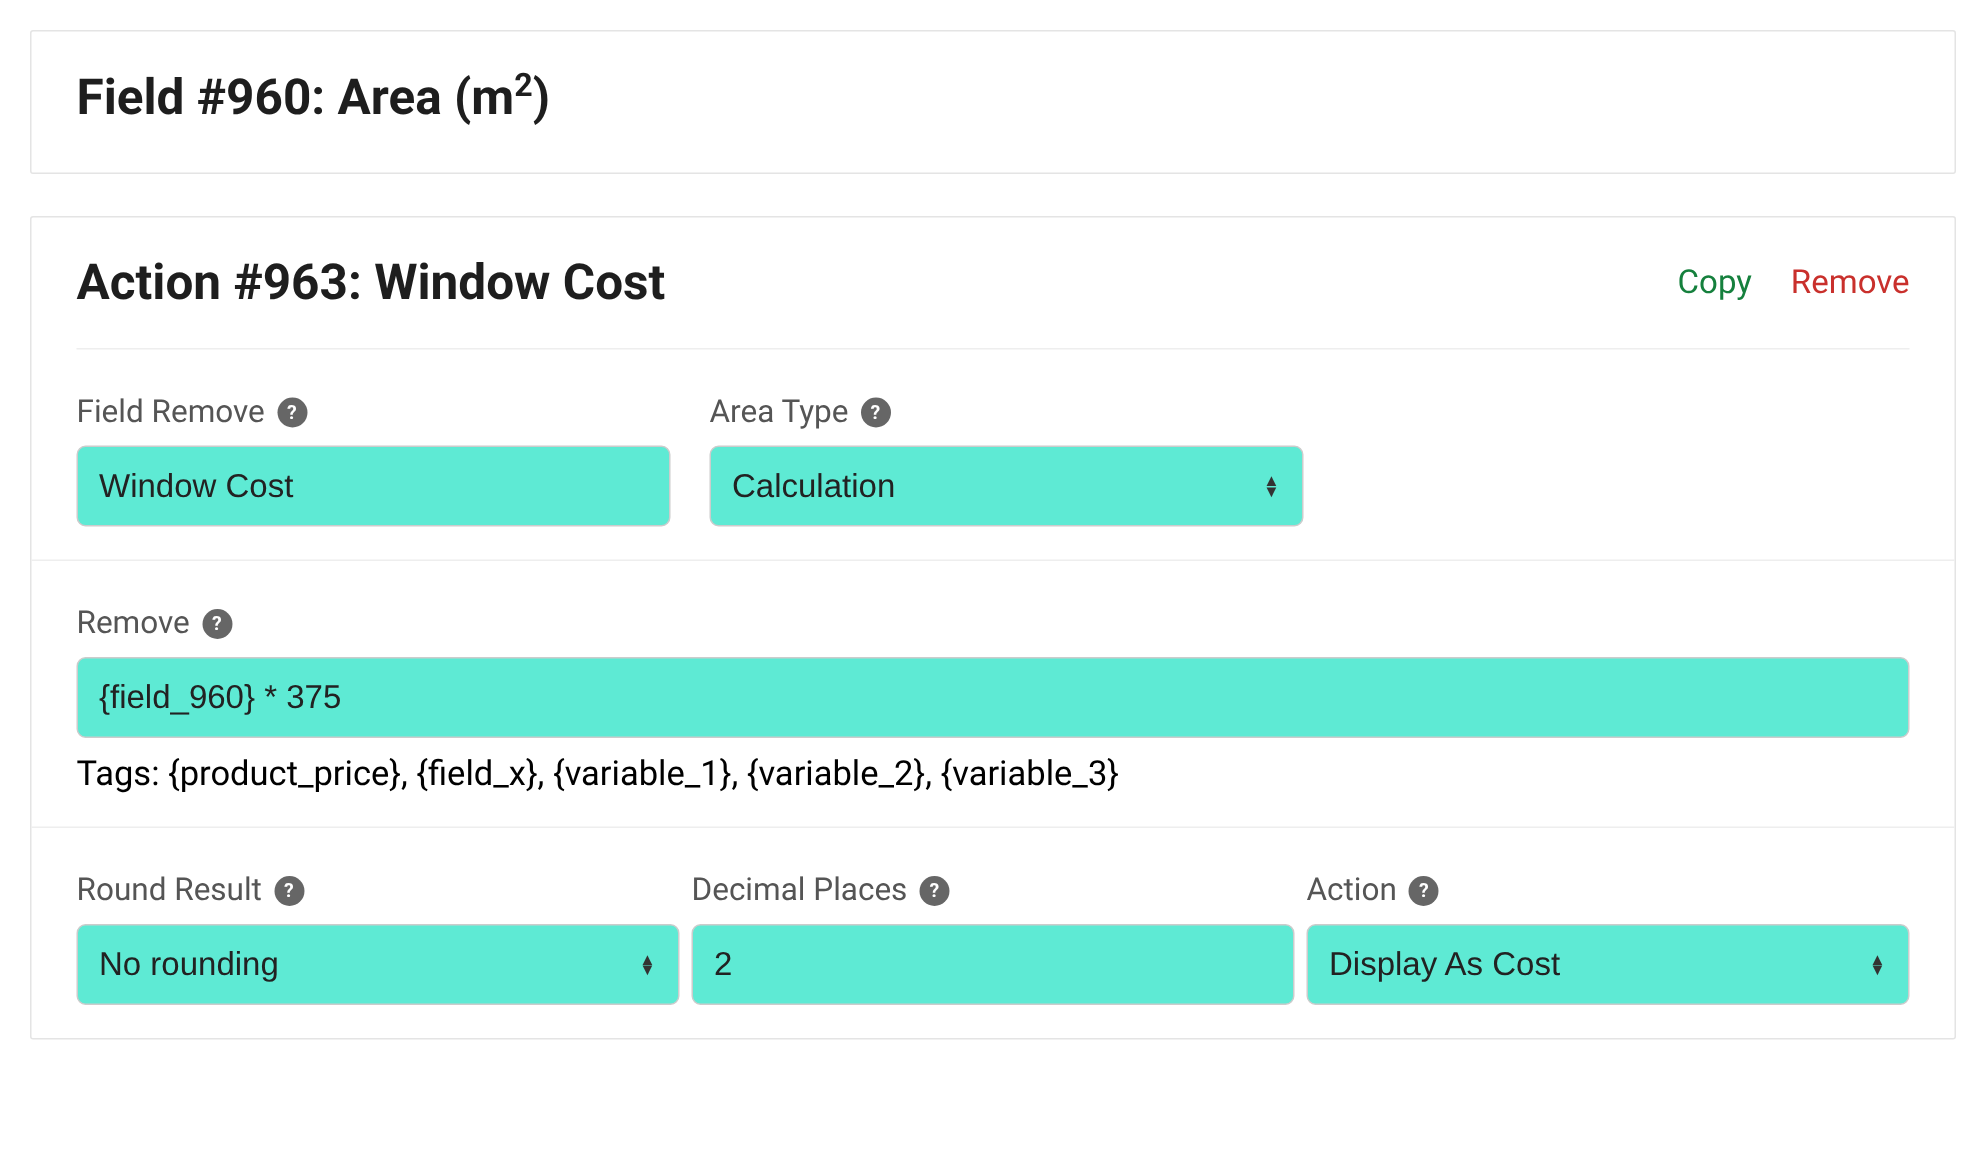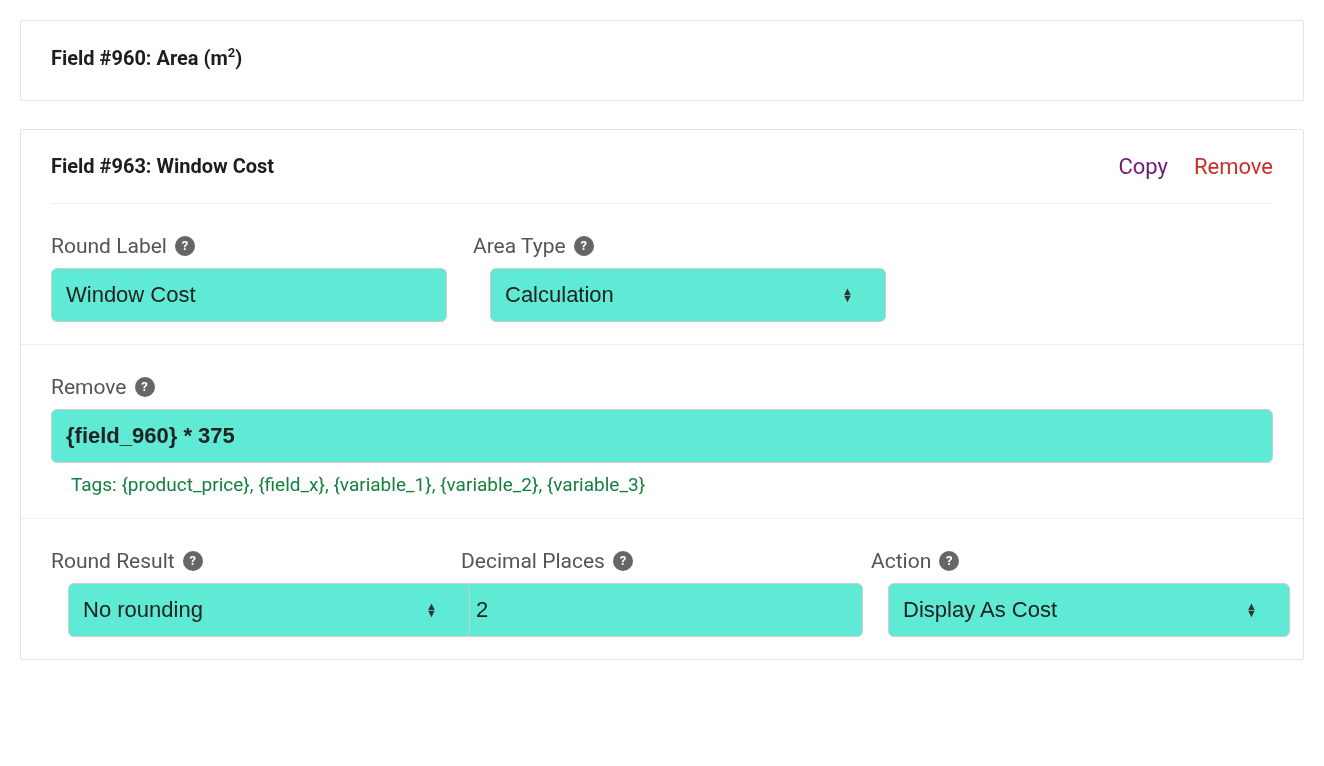--- a/index.html
+++ b/index.html
@@ -18,36 +18,36 @@
   .panel {
     border: 1px solid #e4e4e4;
     border-radius: 2px;
     margin-bottom: 28px;
     background: #fff;
   }
   .panel-header-simple {
     padding: 24px 30px 30px 30px;
   }
   .field-title {
-    font-size: 20px;
+    font-size: 33px;
     font-weight: 700;
     color: #1e1e1e;
   }
   .field-title sup {
     font-size: 0.65em;
     vertical-align: super;
   }
   .header-row {
     display: flex;
     justify-content: space-between;
     align-items: center;
     padding: 24px 30px 24px 30px;
   }
   .header-actions { display: flex; gap: 26px; font-size: 22px; }
-  .action-copy { color: #701a75; cursor: pointer; margin-left: 24px; }
+  .action-copy { color: #15803d; cursor: pointer; margin-left: 24px; }
   .action-remove { color: #c9302c; cursor: pointer; text-align: right; }
   .section-divider {
     border-top: 1px solid #eee;
     margin: 0 30px;
   }
   .form-section {
     padding: 30px 30px 22px 30px;
     border-bottom: 1px solid #eee;
     margin: 0;
   }
@@ -87,39 +87,37 @@
     color: #222;
     background: #5eead4;
   }
   .select-wrap {
     position: relative;
   }
   .select-input {
     appearance: none;
     -webkit-appearance: none;
     padding-right: 48px;
-    margin-left: 17px;
   }
   .select-caret {
     position: absolute;
     right: 16px;
     top: 50%;
     transform: translateY(-50%);
     pointer-events: none;
     display: flex;
     flex-direction: column;
     line-height: 7px;
     font-size: 11px;
     color: #333;
   }
   .hint {
-    font-size: 19px;
-    color: #15803d;
+    font-size: 23px;
+    color: #000000;
     margin-top: 10px;
-    margin-left: 20px;
   }
   .row3 {
     display: flex;
     gap: 8px;
   }
   .row3 > div { flex: 1; }
 </style>
 </head>
 <body>
 
@@ -127,34 +125,34 @@
   <div class="panel-header-simple">
     <div class="field-title">
       <span>Field #960: Area (m</span><sup>2</sup><span>)</span>
     </div>
   </div>
 </div>
 
 <div class="panel">
 
   <div class="header-row">
-    <div class="field-title">Field #963: Window Cost</div>
+    <div class="field-title">Action #963: Window Cost</div>
     <div class="header-actions">
       <span class="action-copy">Copy</span>
       <span class="action-remove">Remove</span>
     </div>
   </div>
 
   <div class="section-divider"></div>
 
   <div class="form-section">
     <div class="form-row">
       <div class="col-small">
         <div class="form-label">
-          <span>Round Label</span>
+          <span>Field Remove</span>
           <span class="help-icon">?</span>
         </div>
         <input class="text-input" type="text" value="Window Cost" style="">
       </div>
       <div class="col-med">
         <div class="form-label">
           <span>Area Type</span>
           <span class="help-icon">?</span>
         </div>
         <div class="select-wrap">
@@ -163,21 +161,21 @@
         </div>
       </div>
     </div>
   </div>
 
   <div class="form-section">
     <div class="form-label">
       <span>Remove</span>
       <span class="help-icon">?</span>
     </div>
-    <input class="text-input" type="text" style="width: 100%; font-weight: bold;" value="{field_960} * 375">
+    <input class="text-input" type="text" style="width: 100%;" value="{field_960} * 375">
     <div class="hint">Tags: {product_price}, {field_x}, {variable_1}, {variable_2}, {variable_3}</div>
   </div>
 
   <div class="form-section">
     <div class="row3">
       <div>
         <div class="form-label">
           <span>Round Result</span>
           <span class="help-icon">?</span>
         </div>

